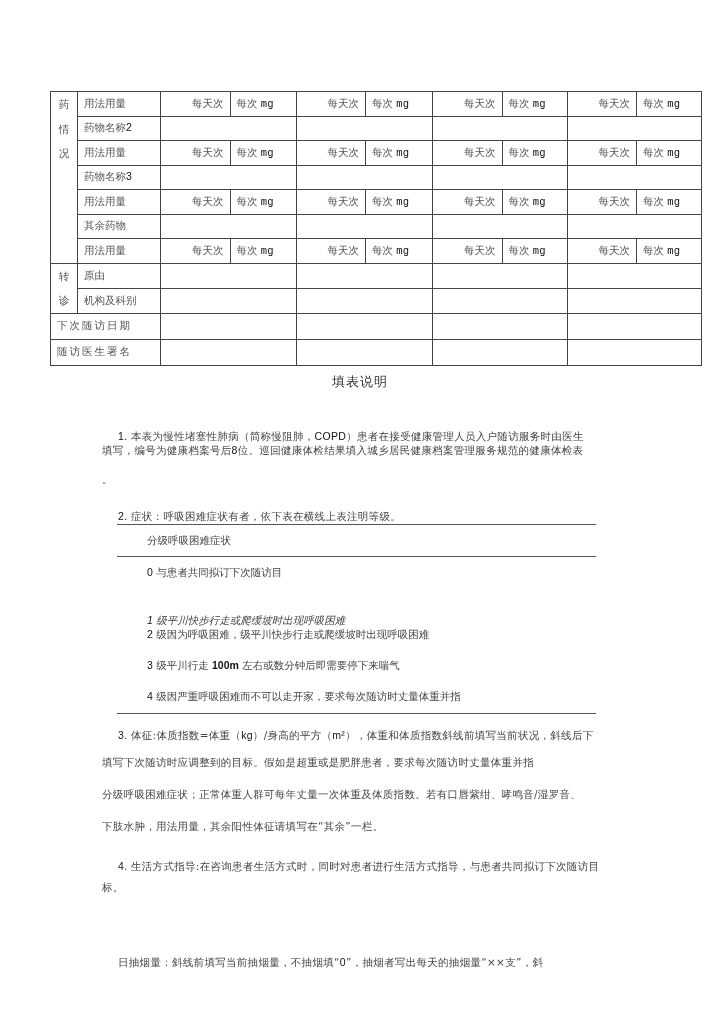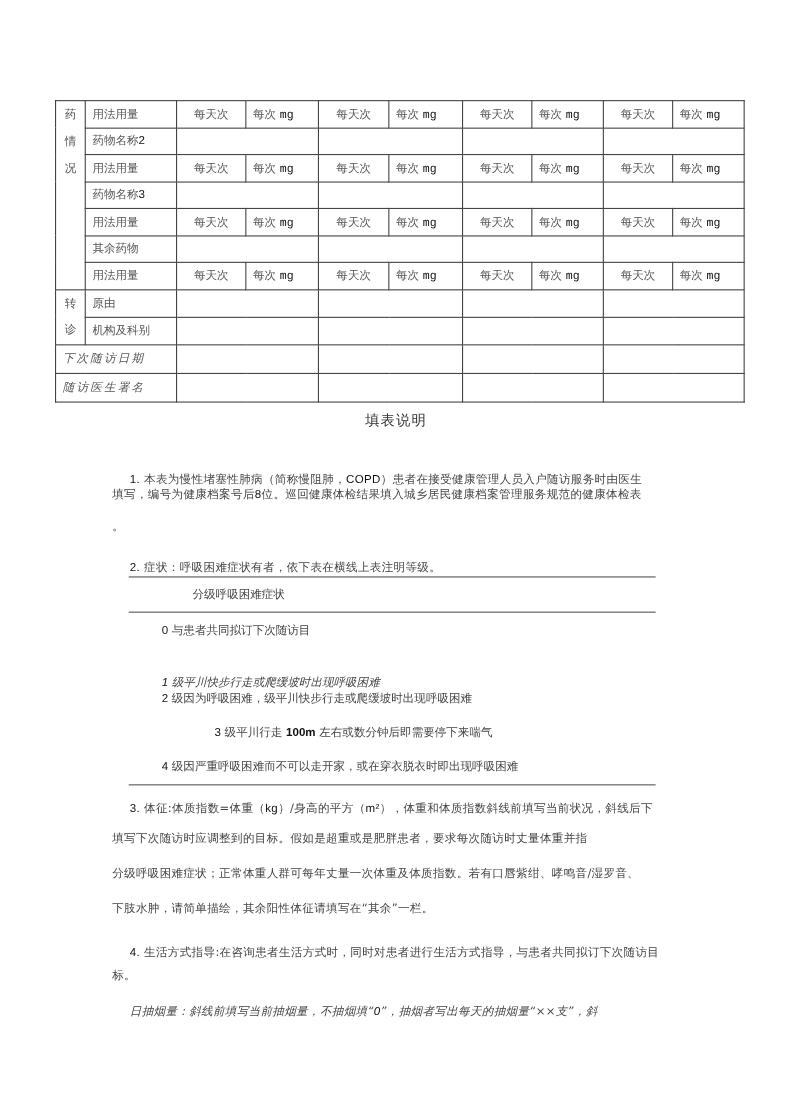--- a/index.html
+++ b/index.html
@@ -13,23 +13,23 @@
     border-collapse: collapse; table-layout: fixed;
     font-size: 10.5px; color: #555555;
   }
   .tbl td {
     border: 1px solid #444444; padding: 0 0 0 6px; height: 23.5px;
     white-space: nowrap; overflow: hidden; vertical-align: middle;
   }
   .tbl td.side { text-align: center; padding: 0; vertical-align: top; }
   .side-stack { display: flex; flex-direction: column; align-items: center; }
   .side-stack span { height: 24.5px; line-height: 24.5px; display: block; }
-  .tbl td.wide { letter-spacing: 2px; font-style: italic; }
+  .tbl td.wide { letter-spacing: 2px; }
   .mg { color: #111111; font-family: Liberation Mono, monospace; font-size: 10.5px; }
-  .perday { display: flex; justify-content: center; padding-right: 6px; }
+  .perday { display: flex; justify-content: flex-end; padding-right: 6px; margin-left: 25px; }
   .num { color: #111111; font-family: "Liberation Sans", sans-serif; }
   .title {
     position: absolute; left: 0; width: 720px; top: 373px; text-align: center;
     font-size: 13px; color: #333333; letter-spacing: 1px;
   }
   .para {
     position: absolute; left: 102px; width: 530px;
     font-size: 10.5px; color: #444444; line-height: 29px; letter-spacing: 0.3px;
   }
   .para .lat { color: #111111; font-family: "Liberation Sans", sans-serif; }
@@ -260,46 +260,46 @@
 </div>
 <div class="para" style="top:436px;">
   <span>填写，编号为健康档案号后</span><span class="lat">8</span><span>位。巡回健康体检结果填入城乡居民健康档案管理服务规范的健康体检表</span>
 </div>
 <div class="para" style="top:465px;">。</div>
 
 <div class="para" style="top:502px; left:118px;">
   <span class="lat">2.</span> <span>症状：呼吸困难症状有者，依下表在横线上表注明等级。</span>
 </div>
 <div class="rule" style="top:524px;"></div>
-<div class="grade" style="top:534px;margin-left:28px;">分级呼吸困难症状</div>
+<div class="grade" style="top:534px;">分级呼吸困难症状</div>
 <div class="rule" style="top:556px;"></div>
 
 <div class="grade" style="top:566px;">
   <span class="lat">0</span> <span>与患者共同拟订下次随访目</span>
 </div>
 <div class="grade" style="top:614px;font-style:italic;">
   <span class="lat">1</span> <span>级平川快步行走或爬缓坡时出现呼吸困难</span>
 </div>
 <div class="grade" style="top:628px;">
   <span class="lat">2</span> <span>级因为呼吸困难，级平川快步行走或爬缓坡时出现呼吸困难</span>
 </div>
-<div class="grade" style="top:659px;margin-left:48px;">
+<div class="grade" style="top:659px;">
   <span class="lat">3</span> <span>级平川行走</span> <span class="lat" style="font-weight:bold">100m</span> <span>左右或数分钟后即需要停下来喘气</span>
 </div>
 <div class="grade" style="top:690px;">
-  <span class="lat">4</span> <span>级因严重呼吸困难而不可以走开家，或在穿衣脱衣时即出现呼吸困难</span>
+  <span class="lat">4</span> <span>级因严重呼吸困难而不可以走开家，要求每次随访时丈量体重并指</span>
 </div>
 <div class="rule" style="top:713px;"></div>
 
 <div class="para" style="top:721px; left:118px; width:510px;">
   <span class="lat">3.</span> <span>体征:体质指数=体重（</span><span class="lat">kg</span><span>）/身高的平方（</span><span class="lat">m²</span><span>），体重和体质指数斜线前填写当前状况，斜线后下</span>
 </div>
 <div class="para" style="top:748px;">填写下次随访时应调整到的目标。假如是超重或是肥胖患者，要求每次随访时丈量体重并指</div>
 <div class="para" style="top:780px;">分级呼吸困难症状；正常体重人群可每年丈量一次体重及体质指数。若有口唇紫绀、哮鸣音/湿罗音、</div>
-<div class="para" style="top:812px;">下肢水肿，请简单描绘，其余阳性体征请填写在“其余”一栏。</div>
+<div class="para" style="top:812px;">下肢水肿，用法用量，其余阳性体征请填写在“其余”一栏。</div>
 
 <div class="para" style="top:852px; left:118px; width:510px;">
   <span class="lat">4.</span> <span>生活方式指导:在咨询患者生活方式时，同时对患者进行生活方式指导，与患者共同拟订下次随访目</span>
 </div>
 <div class="para" style="top:873px;">标。</div>
-<div class="para" style="top:906px; left:118px; width:510px;font-style:italic;">
+<div class="para" style="top:948px; left:118px; width:510px;">
   <span>日抽烟量：斜线前填写当前抽烟量，不抽烟填“</span><span class="lat">0</span><span>”，抽烟者写出每天的抽烟量“××支”，斜</span>
 </div>
 
 </body></html>

